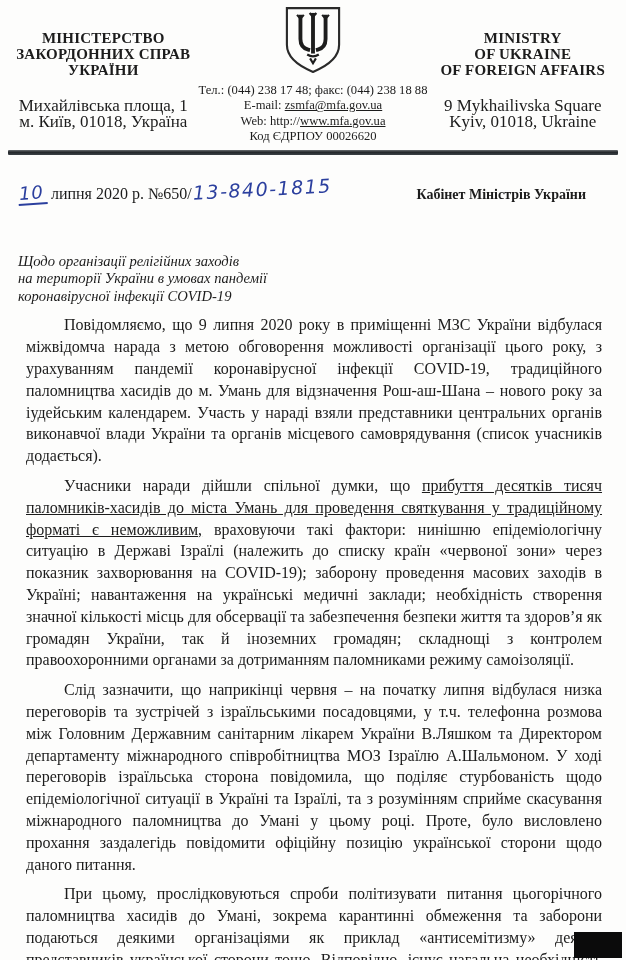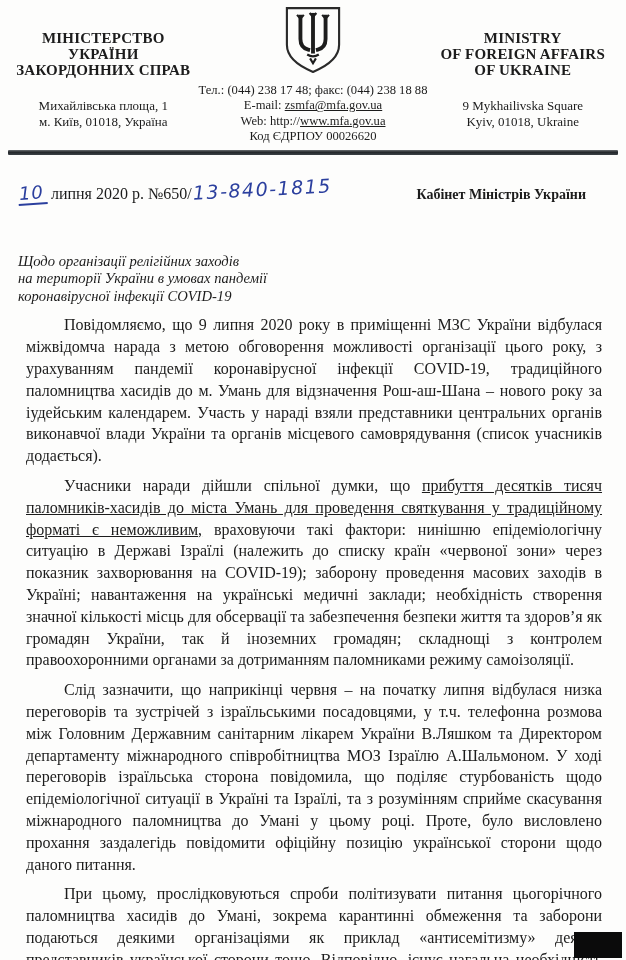--- a/index.html
+++ b/index.html
@@ -27,21 +27,21 @@
     text-align: center;
   }
   .lh-title {
     font-weight: bold;
     font-size: 15px;
     line-height: 16px;
     letter-spacing: .2px;
   }
   .lh-address {
     margin-top: 20px;
-    font-size: 13px;
+    font-size: 17px;
     line-height: 15.5px;
   }
   .lh-center {
     flex: 0 0 215px;
     text-align: center;
   }
   .emblem-wrap {
     height: 70px;
     display: flex;
     justify-content: center;
@@ -132,22 +132,22 @@
 </head>
 <body>
 
 <div class="page">
 
   <div class="letterhead">
 
     <div class="lh-col lh-left">
       <div class="lh-title">
         <div>МІНІСТЕРСТВО</div>
+        <div>ЗАКОРДОННИХ СПРАВ</div>
         <div>УКРАЇНИ</div>
-        <div>ЗАКОРДОННИХ СПРАВ</div>
       </div>
       <div class="lh-address">
         <div>Михайлівська площа, 1</div>
         <div>м. Київ, 01018, Україна</div>
       </div>
     </div>
 
     <div class="lh-col lh-center">
       <div class="emblem-wrap">
         <svg width="58" height="68" viewBox="0 0 60 70" aria-hidden="true">
@@ -170,22 +170,22 @@
         <div>Тел.: (044) 238 17 48; факс: (044) 238 18 88</div>
         <div><span>E-mail: </span><span class="u">zsmfa@mfa.gov.ua</span></div>
         <div><span>Web: http://</span><span class="u">www.mfa.gov.ua</span></div>
         <div>Код ЄДРПОУ 00026620</div>
       </div>
     </div>
 
     <div class="lh-col lh-right">
       <div class="lh-title">
         <div>MINISTRY</div>
+        <div>OF UKRAINE</div>
         <div>OF FOREIGN AFFAIRS</div>
-        <div>OF UKRAINE</div>
       </div>
       <div class="lh-address">
         <div>9 Mykhailivska Square</div>
         <div>Kyiv, 01018, Ukraine</div>
       </div>
     </div>
   </div>
 
   <div class="rule"></div>
 

